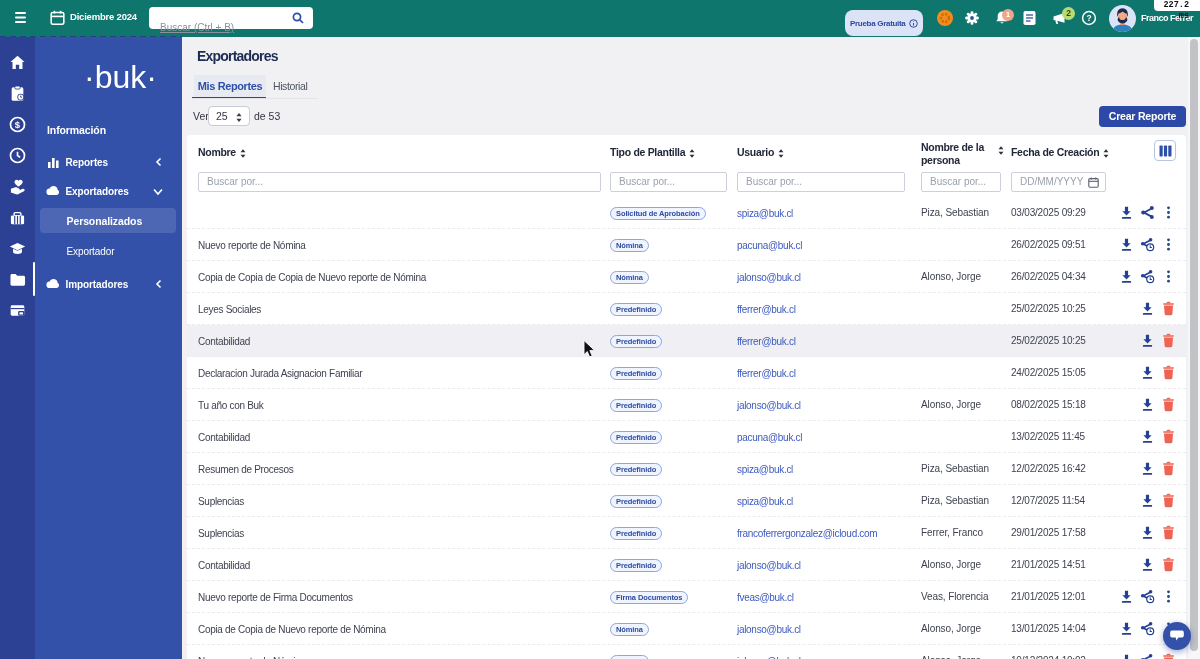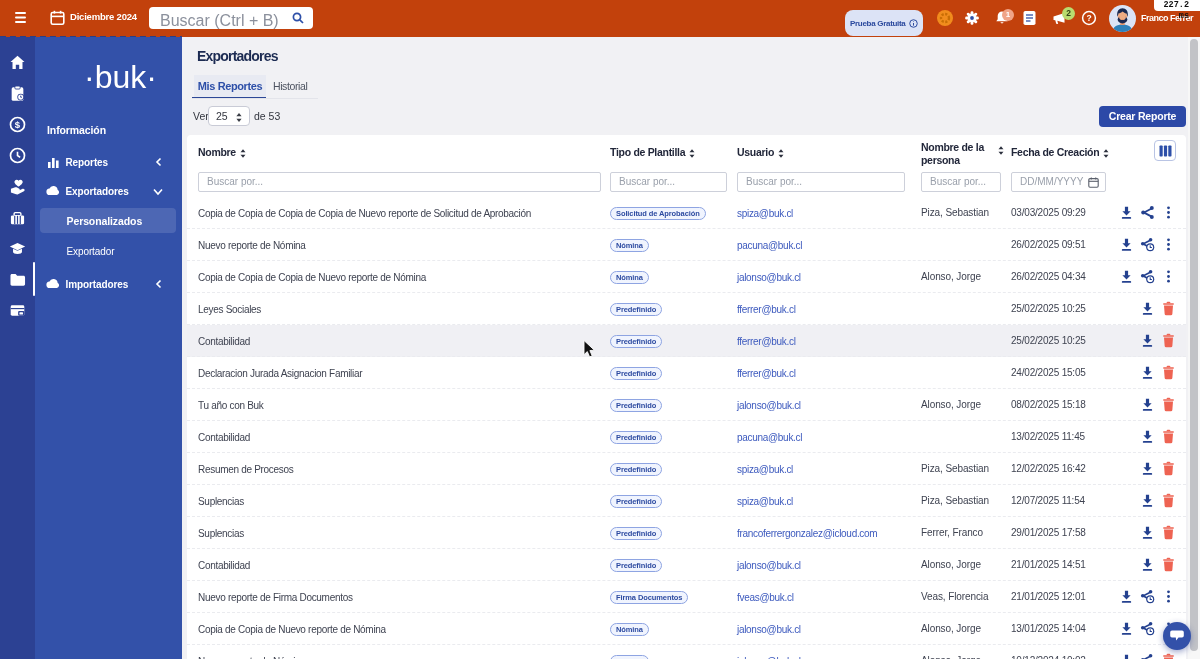--- a/index.html
+++ b/index.html
@@ -1,23 +1,23 @@
 <!DOCTYPE html>
 <html><head>
 <meta charset="utf-8">
 <style>
 * { margin:0; padding:0; box-sizing:border-box; }
 html,body { width:1200px; height:659px; overflow:hidden; font-family:"Liberation Sans",sans-serif; background:#f1f1f4; }
 .abs { position:absolute; }
 
-#topbar { position:absolute; left:0; top:0; width:1200px; height:37px; background:#c2410c; z-index:30; }
+#topbar { position:absolute; left:0; top:0; width:1200px; height:37px; background:#0f766e; z-index:30; }
 #tb-dash { position:absolute; left:0; top:36px; width:182px; height:1px; z-index:31;
   background-image:repeating-linear-gradient(90deg,#2a3e86 0 6px,transparent 6px 10px); }
 #searchbox { position:absolute; left:149px; top:7px; width:164px; height:22px; background:#fff; border-radius:4px; }
-#searchbox .ph { position:absolute; left:11px; top:5px; font-size:16px; color:#8b909c; }
+#searchbox .ph { position:absolute; left:11px; top:15px; font-size:10px; color:#8b909c;text-decoration:underline; }
 .tbtxt { color:#fff; font-weight:bold; font-size:9.5px; letter-spacing:-0.2px; white-space:nowrap; }
 #tooltip { position:absolute; right:0; top:0; width:46px; height:11px; background:#fff; border-radius:0 0 0 4px; z-index:40;
   font-family:"Liberation Mono",monospace; font-weight:bold; font-size:8.5px; color:#111; text-align:right; line-height:11px; padding-right:11px;}
 #pill { position:absolute; left:845px; top:10px; height:26px; background:#dce3f6; border-radius:8px; display:flex; align-items:center; padding:0 5px; gap:3px; }
 #pill span { color:#2c4a9e; font-weight:bold; font-size:8px; letter-spacing:-0.3px; }
 .badge-n { position:absolute; border-radius:7px; font-weight:bold; text-align:center; }
 
 #rail { position:absolute; left:0; top:37px; width:35px; height:622px; background:#2c4193; z-index:20; }
 #panel { position:absolute; left:35px; top:37px; width:147px; height:622px; background:#3351a9; z-index:20; }
 .railic { position:absolute; left:9px; width:17px; height:17px; }
@@ -315,21 +315,20 @@
   <div class="finput" style="left:824px;width:95px;">DD/MM/YYYY
     <svg style="position:absolute;right:6px;top:4px" width="11" height="11" viewBox="0 0 11 11" fill="none" stroke="#5a5f6b" stroke-width="1.1">
         <rect x="0.8" y="1.6" width="9.4" height="8.6" rx="1.2"></rect>
         <line x1="0.8" y1="4.3" x2="10.2" y2="4.3"></line>
         <line x1="3.3" y1="0.6" x2="3.3" y2="2.4"></line>
         <line x1="7.7" y1="0.6" x2="7.7" y2="2.4"></line>
       </svg>
   </div>
   <div id="rows">
 <div class="row" style="top:62px;">
-        <div class="rname">Copia de Copia de Copia de Copia de Nuevo reporte de Solicitud de Aprobación</div>
         <div class="rbadge">Solicitud de Aprobación</div>
         <div class="remail">spiza@buk.cl</div>
         <div class="rpers">Piza, Sebastian</div>
         <div class="rdate">03/03/2025 09:29</div>
         <div class="ricons">
           <svg viewBox="0 0 16 16" fill="#24418f">
             <path d="M8 11.2 3.6 6.6h2.7V1.8h3.4v4.8h2.7z"></path>
             <rect x="3" y="12.8" width="10" height="1.9" rx="0.95"></rect>
           </svg>
           <svg viewBox="0 0 16 16" fill="#24418f">

